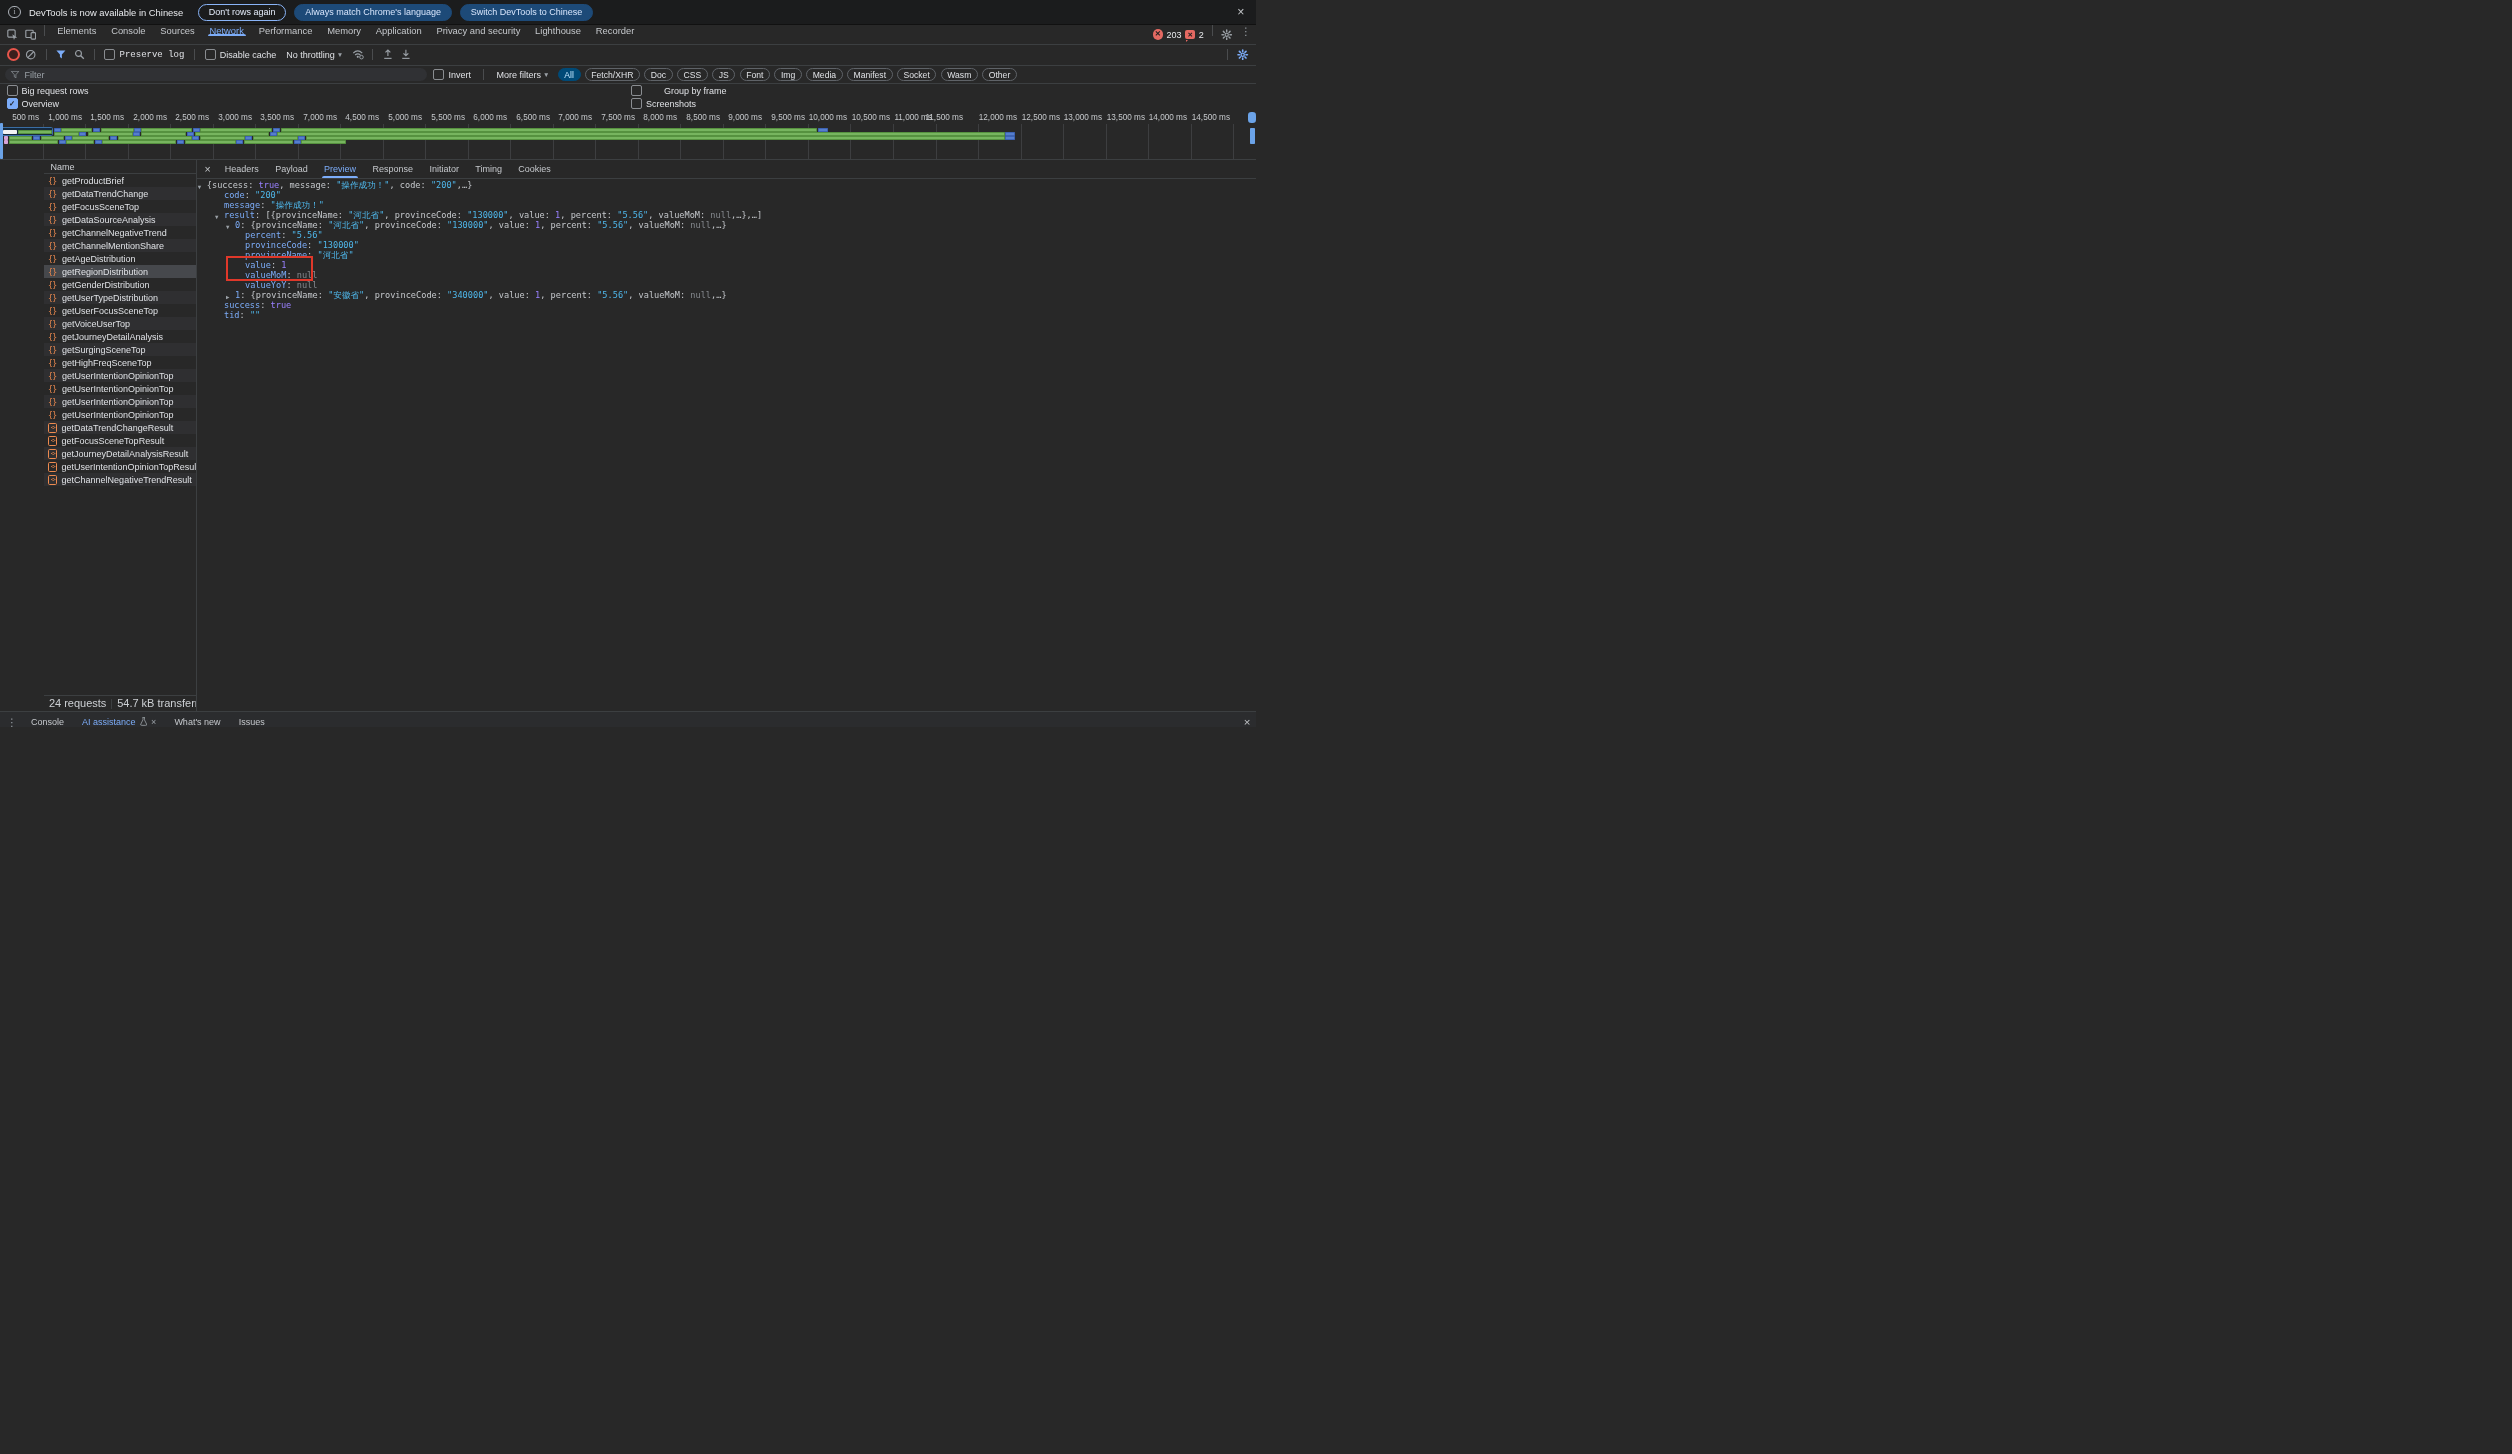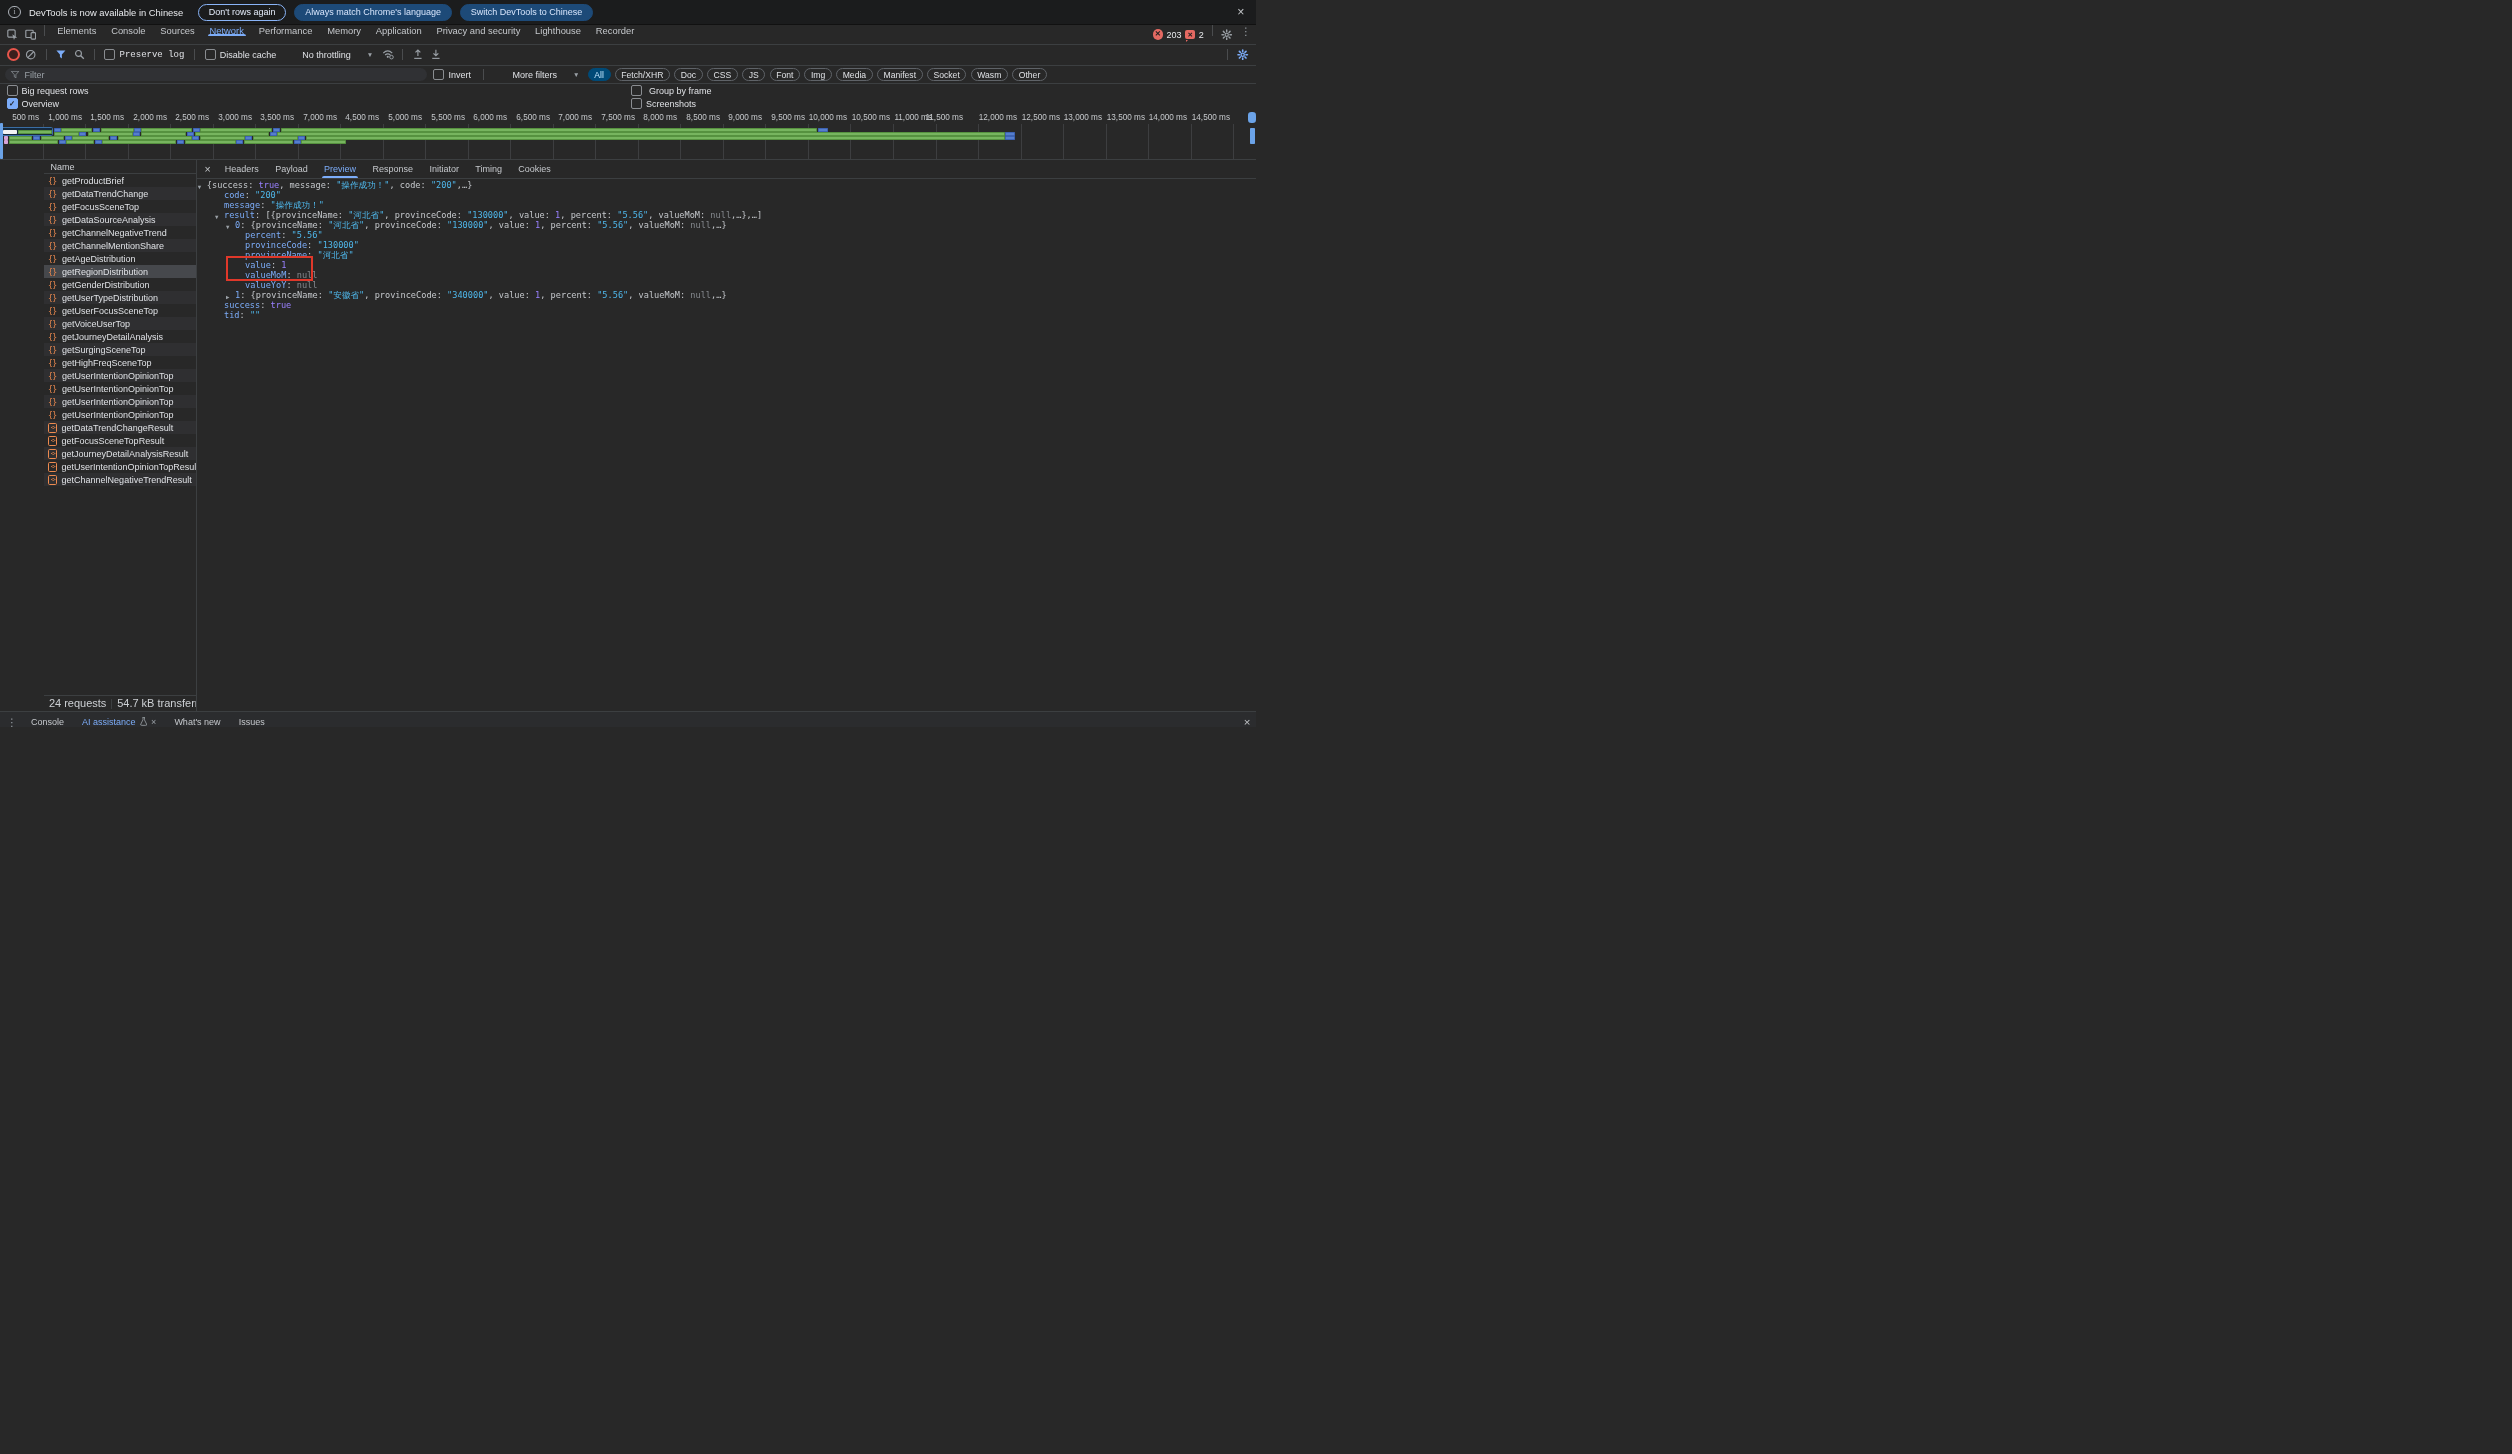--- a/index.html
+++ b/index.html
@@ -26,21 +26,21 @@
   .bubble{width:10.6px;height:9px;border-radius:2px;background:#e46962;color:#1f1f1f;font-size:6.5px;line-height:9px;text-align:center;font-weight:bold;position:relative;}
   .bubble::after{content:"";position:absolute;left:1.6px;bottom:-2.5px;border:1.6px solid transparent;border-top-color:#e46962;border-left-color:#e46962;}
   .dots{color:#9aa0a6;font-size:10.6px;padding:0 4.9px;}
   
   .nettool{height:19.6px;border-bottom:0.8px solid #3c3f41;display:flex;align-items:center;padding:0 4.9px;gap:1.6px;}
   .icon-btn{width:16.4px;height:16.4px;display:flex;align-items:center;justify-content:center;flex:0 0 auto;}
   .rec{width:9px;height:9px;border-radius:50%;border:2.5px solid #e8564c;background:#3a1f1d;}
   .cb{width:9px;height:9px;border:1.1px solid #8a8d91;border-radius:2px;display:inline-block;flex:0 0 auto;}
   .cb.checked{background:#7cacf8;border-color:#7cacf8;color:#202124;font-size:7.4px;line-height:9px;text-align:center;font-weight:bold;}
   .cb-label{font-size:9px;color:#dfe1e5;margin-left:4.1px;white-space:nowrap;}
-  .dd{font-size:9px;color:#dfe1e5;display:flex;align-items:center;gap:16px;padding:0 4.9px;margin-left:16px;}
+  .dd{font-size:9px;color:#dfe1e5;display:flex;align-items:center;gap:2px;padding:0 4.9px;}
   .caret{font-size:6.5px;color:#9aa0a6;}
   
   .filterrow{height:14.7px;border-bottom:0.8px solid #3c3f41;display:flex;align-items:center;padding:1.6px 4.9px;gap:3.3px;}
   .filter-box{width:409px;height:12.3px;background:#303134;border-radius:6.5px;display:flex;align-items:center;padding:0 6.5px;gap:4.9px;}
   .filter-box .ph{font-size:9px;color:#9aa0a6;}
   .chips{display:flex;gap:4.1px;align-items:center;}
   .chip{font-size:8.6px;color:#dfe1e5;border:0.8px solid #5f6368;border-radius:6.5px;padding:0.8px 5.7px;white-space:nowrap;}
   .chip.sel{background:#004a77;border-color:#004a77;color:#c2e7ff;}
   .mini-label{font-size:9px;color:#dfe1e5;white-space:nowrap;}
   
@@ -271,21 +271,21 @@
       <span class="chip">Other</span>
     </div>
 </div>
 
 <div class="optrow">
   <span class="row" style="gap:4.1px;">
     <span class="cb"></span>
     <span class="mini-label">Big request rows</span>
   </span>
   <span class="opt-right">
-    <span class="row" style="gap:7px;">
+    <span class="row" style="gap:22px;">
       <span class="cb"></span>
       <span class="mini-label">Group by frame</span>
     </span>
   </span>
 </div>
 <div class="optrow">
   <span class="row" style="gap:4.1px;">
     <span class="cb checked">✓</span>
     <span class="mini-label">Overview</span>
   </span>

